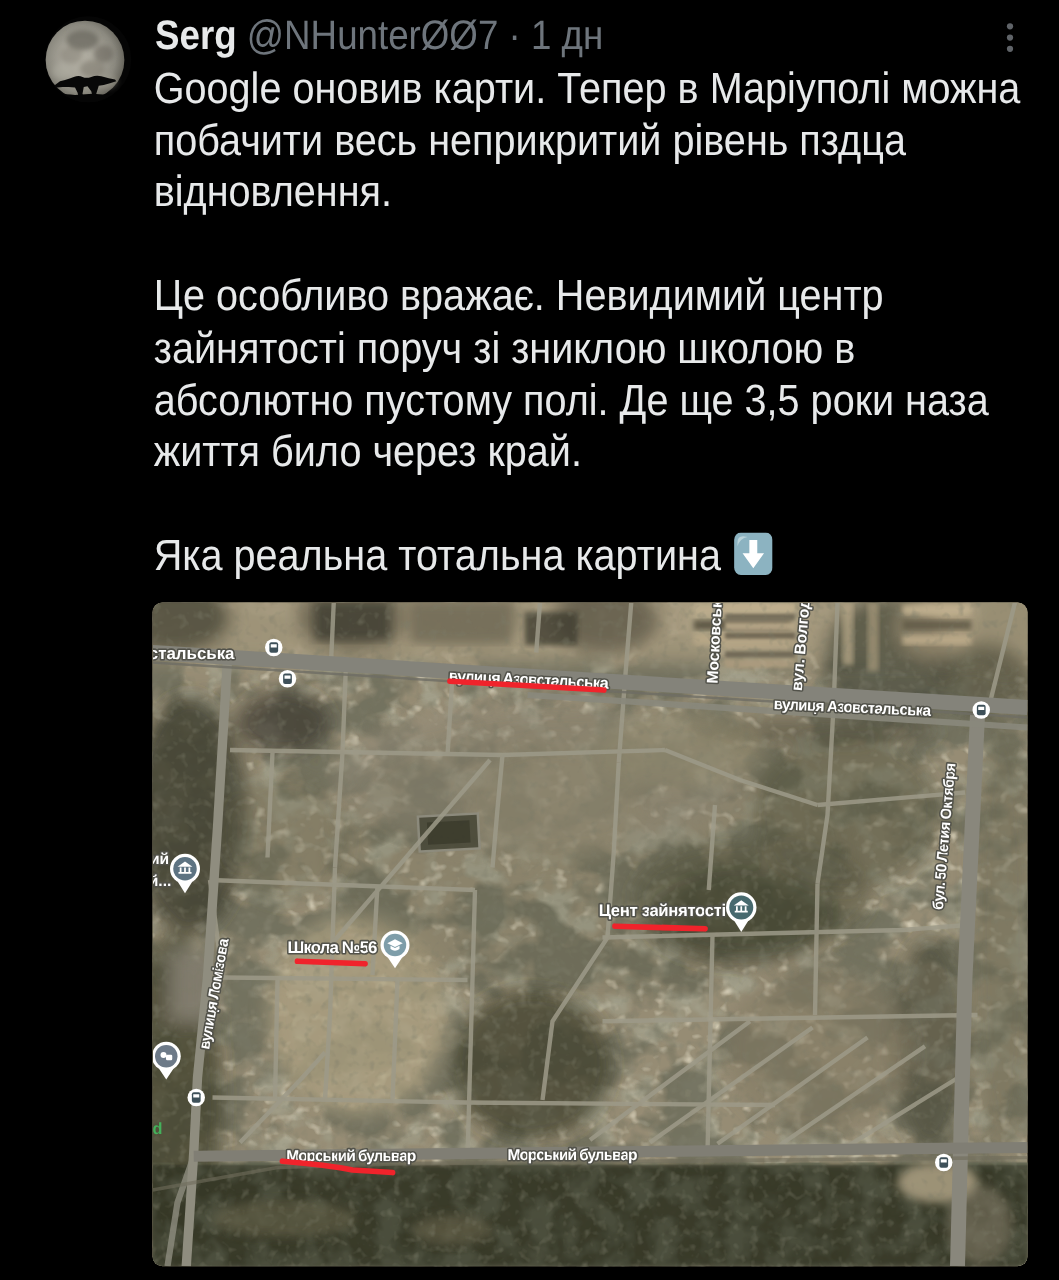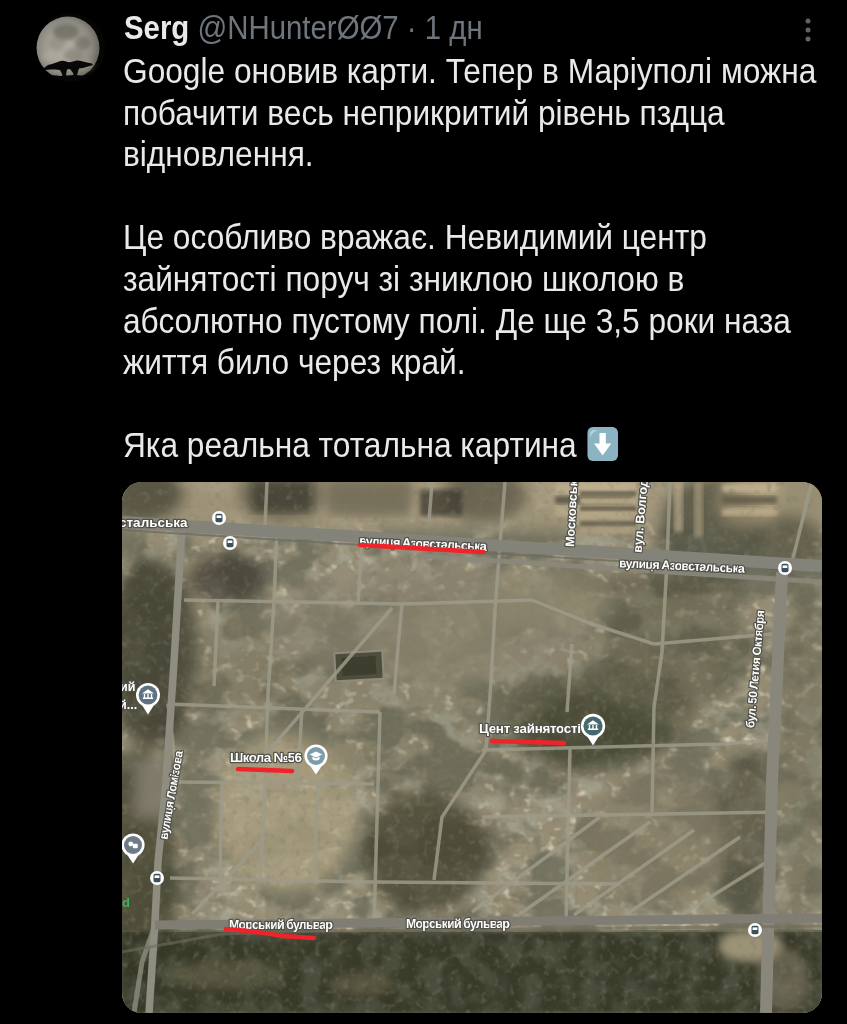--- a/index.html
+++ b/index.html
@@ -7,21 +7,21 @@
        font-family:"Liberation Sans",sans-serif;}
   .avatar{position:absolute;left:36px;top:13px;width:69px;height:69px;border-radius:50%;
           overflow:hidden;background:#050505;}
   .hdr{position:absolute;left:124px;top:9px;font-size:33px;line-height:38px;color:#e7e9ea;
        font-weight:700;white-space:nowrap;transform:scaleX(0.89);transform-origin:0 0;}
   .hdr .handle{font-weight:400;color:#6e757c;}
   .dots{position:absolute;left:803px;top:17px;}
   .body{position:absolute;left:123px;top:50px;width:800px;font-size:35px;line-height:41.6px;
         color:#e7e9ea;white-space:pre;transform:scaleX(0.905);transform-origin:0 0;}
   .emoji{display:inline-block;width:34px;height:34px;vertical-align:-4px;margin-left:2px;}
-  .map{position:absolute;left:122px;top:482px;width:700px;height:531px;border-radius:20px;
+  .map{position:absolute;left:122px;top:482px;width:700px;height:531px;border-radius:8px;
        overflow:hidden;background:#958c74;}
 </style>
 </head>
 <body>
 <div class="avatar">
 <svg width="69" height="69" viewBox="0 0 69 69">
   <defs>
     <filter id="mblur">
           <feGaussianBlur stdDeviation="2.2"></feGaussianBlur>
         </filter>

